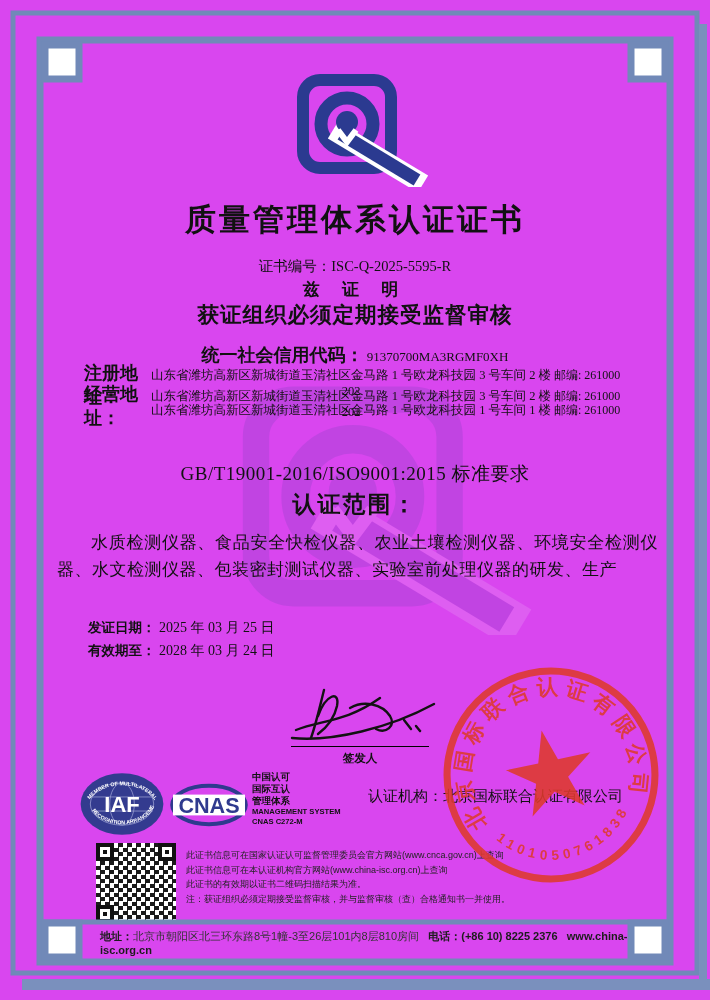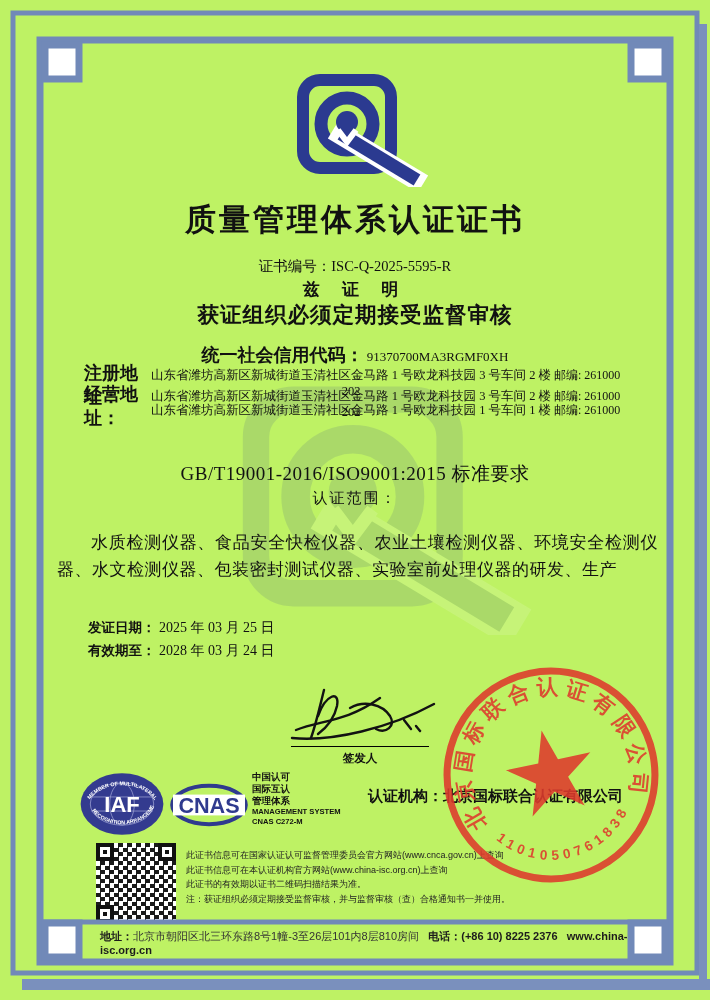--- a/index.html
+++ b/index.html
@@ -1,17 +1,17 @@
 <!DOCTYPE html>
 <html><head>
 <meta charset="utf-8">
 <style>
   html,body{margin:0;padding:0;background:#e8e8e8;}
   .page{
-    position:relative;width:710px;height:1000px;background:#bef264;
+    position:relative;width:710px;height:1000px;background:#d946ef;
     margin:0 auto;overflow:hidden;
     font-family:"Liberation Serif","DejaVu Serif",serif;color:#111;
   }
   .abs{position:absolute;}
   .center{left:0;right:0;text-align:center;}
   
   .frame{left:0;top:0;z-index:3;pointer-events:none;}
   
   .watermark{left:212px;top:382px;width:330px;height:253px;color:#2b3a90;opacity:.13;z-index:1;}
   
@@ -24,32 +24,32 @@
   .blabel{font-weight:bold;font-family:"Liberation Sans","DejaVu Sans",sans-serif;font-size:18px;}
   
   .addr-block{left:84px;right:70px;top:361px;z-index:2;}
   .addr-row{display:flex;align-items:baseline;height:20.5px;font-size:12.5px;}
   .addr-row .lab{width:64px;flex:none;}
   .addr-row .adr{flex:1;text-align:center;}
   .addr-row .zip{width:86px;flex:none;text-align:left;font-size:12px;}
   
   .conform{top:434px;font-size:19px;font-weight:bold;letter-spacing:2px;z-index:2;}
   .standard{top:461px;font-size:19px;letter-spacing:.5px;z-index:2;}
-  .scopelab{top:489px;font-size:15px;font-weight:normal;letter-spacing:2px;z-index:2;}
+  .scopelab{top:489px;font-size:23px;font-weight:bold;letter-spacing:2px;z-index:2;}
   .scope{left:57px;right:52px;top:529px;font-size:17px;font-weight:400;line-height:27px;
          letter-spacing:.5px;text-indent:2em;text-align:justify;z-index:2;}
   .dates{left:88px;top:616px;font-size:14px;line-height:23px;z-index:2;}
   .dates .blabel{font-size:13.5px;}
   
   .sig{left:288px;top:680px;width:155px;height:62px;z-index:2;}
   .sigline{left:291px;top:746px;width:138px;border-top:1.5px solid #000;z-index:2;}
   .signer{left:291px;top:751px;width:138px;text-align:center;font-size:11.5px;font-weight:bold;
           font-family:"Liberation Sans","DejaVu Sans",sans-serif;z-index:2;}
   
-  .agency{left:368px;top:787px;font-size:15px;font-weight:bold;
+  .agency{left:368px;top:787px;font-size:15px;font-weight:normal;
           font-family:"Liberation Sans","DejaVu Sans",sans-serif;z-index:2;}
   .seal{left:440px;top:664px;width:222px;height:222px;transform:rotate(-12deg);opacity:.88;z-index:4;}
   
   .iaf{left:78px;top:770px;width:88px;height:68px;z-index:2;}
   .cnas{left:169px;top:782px;width:80px;height:46px;z-index:2;}
   .acc-text{left:252px;top:771px;z-index:2;font-family:"Liberation Sans","DejaVu Sans",sans-serif;}
   .acc-text div{font-weight:bold;}
   .acc-cn{font-size:9.5px;line-height:12px;}
   .acc-en{font-size:7.6px;line-height:10px;}
   

